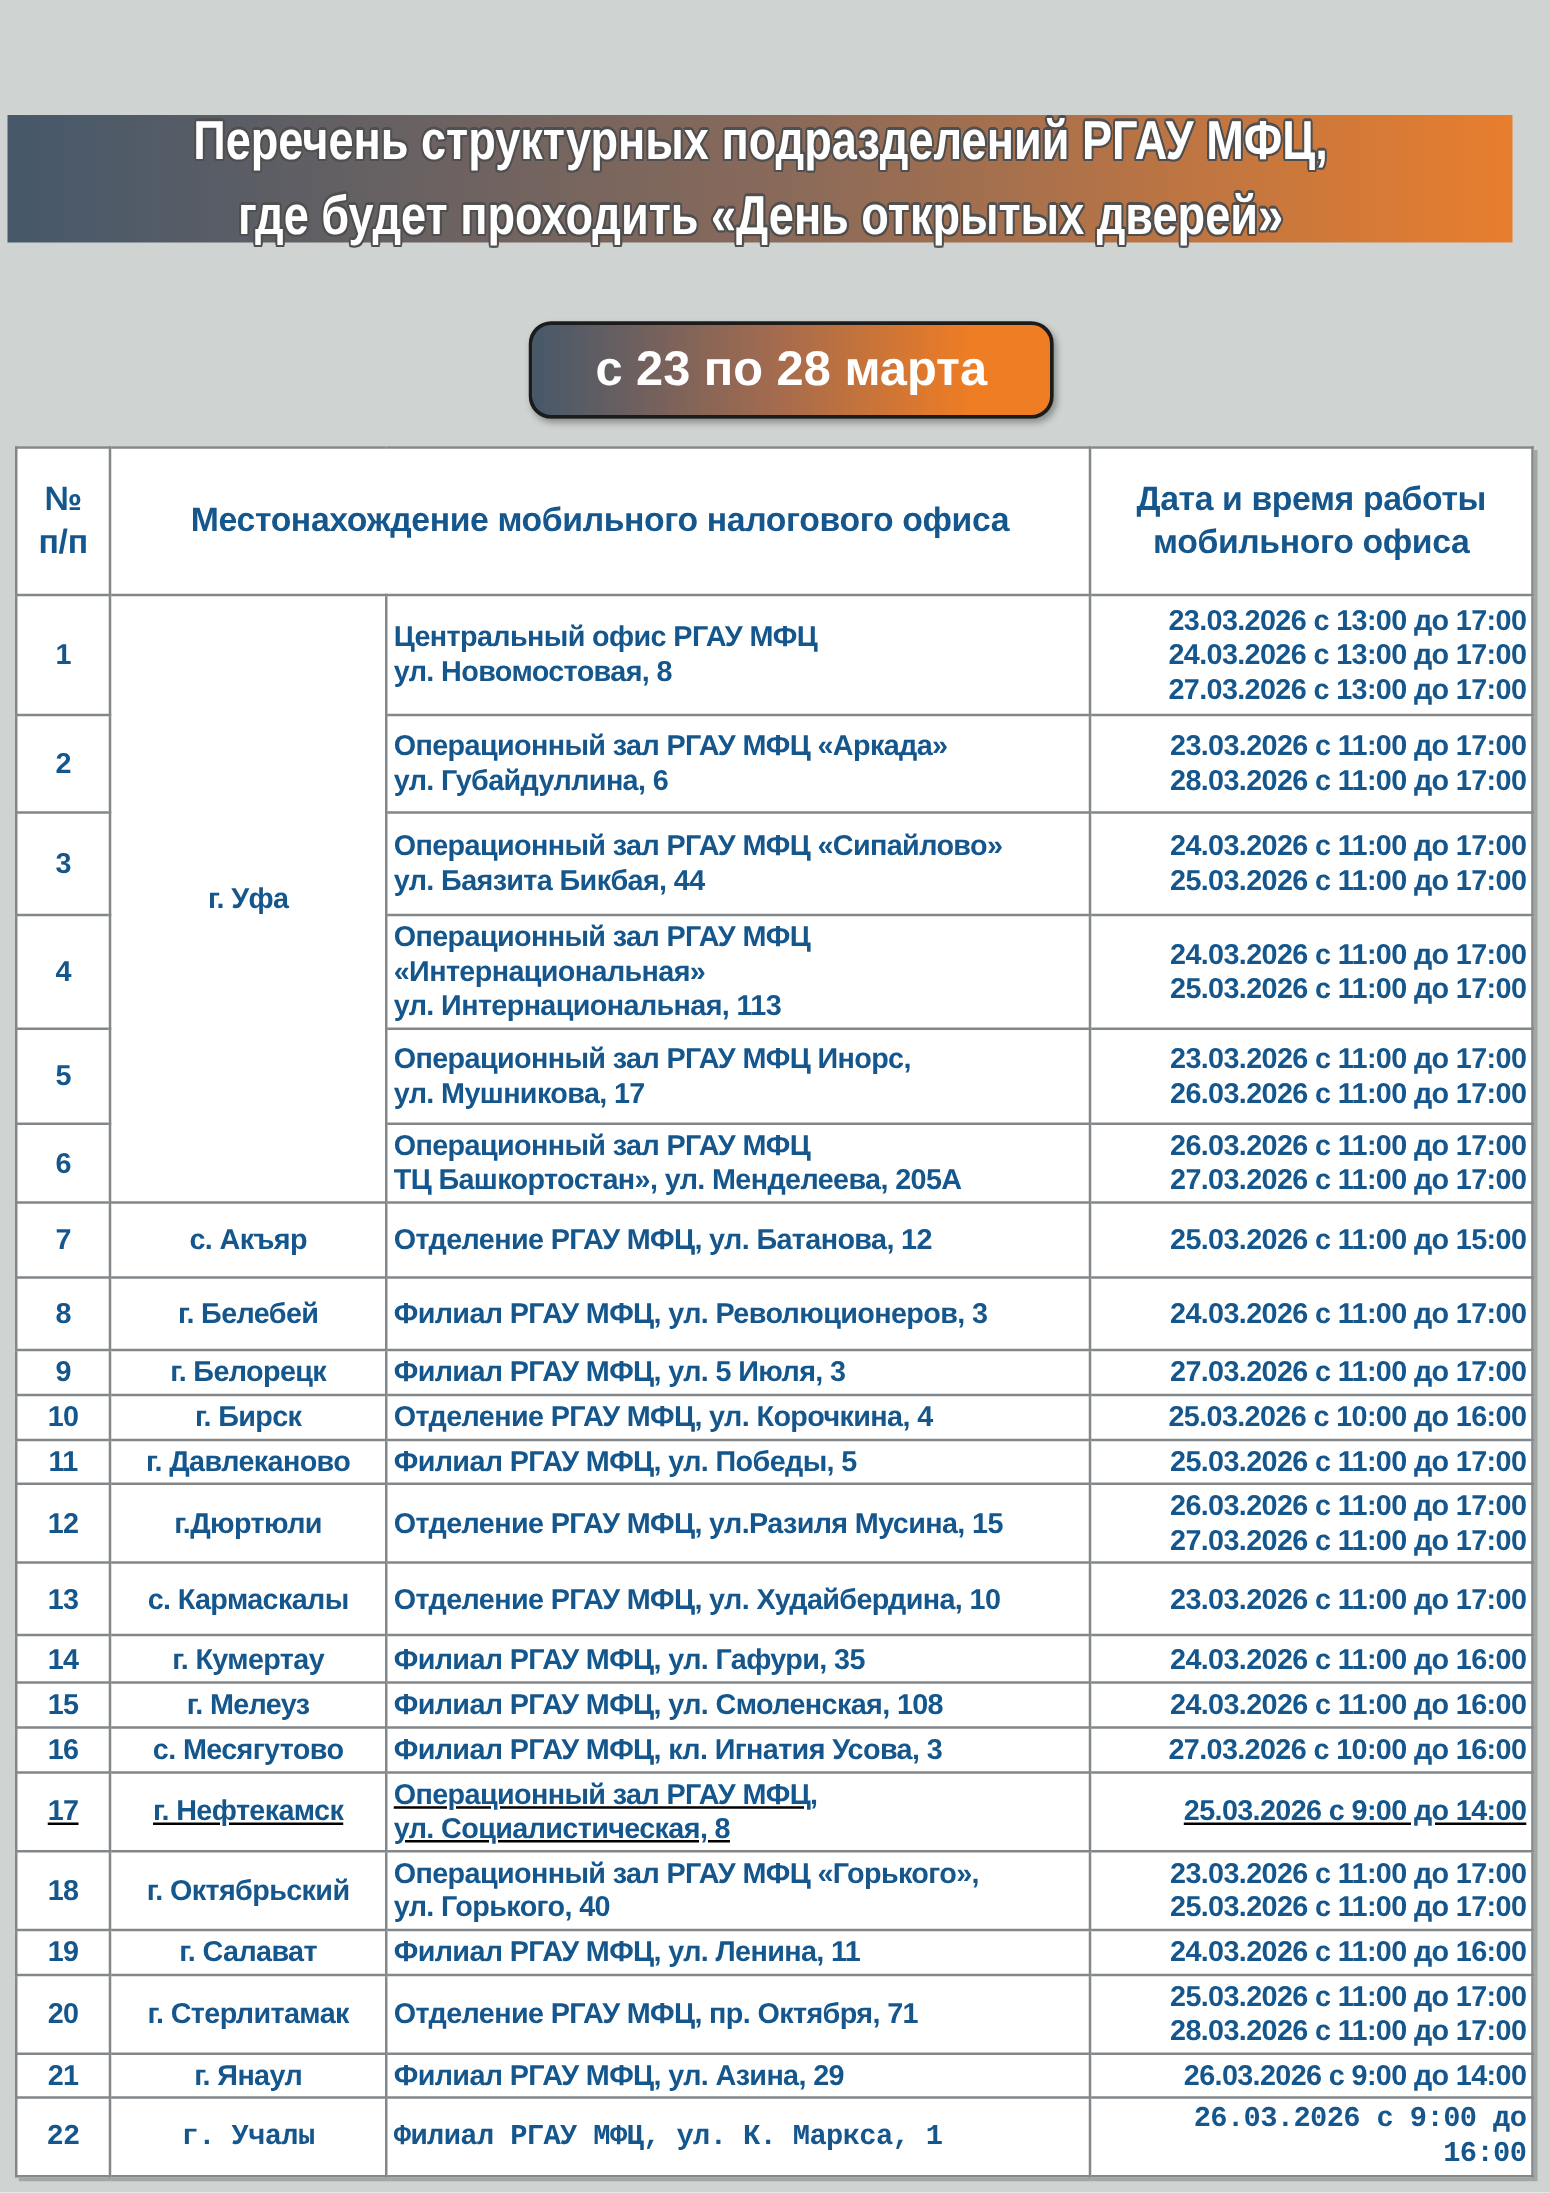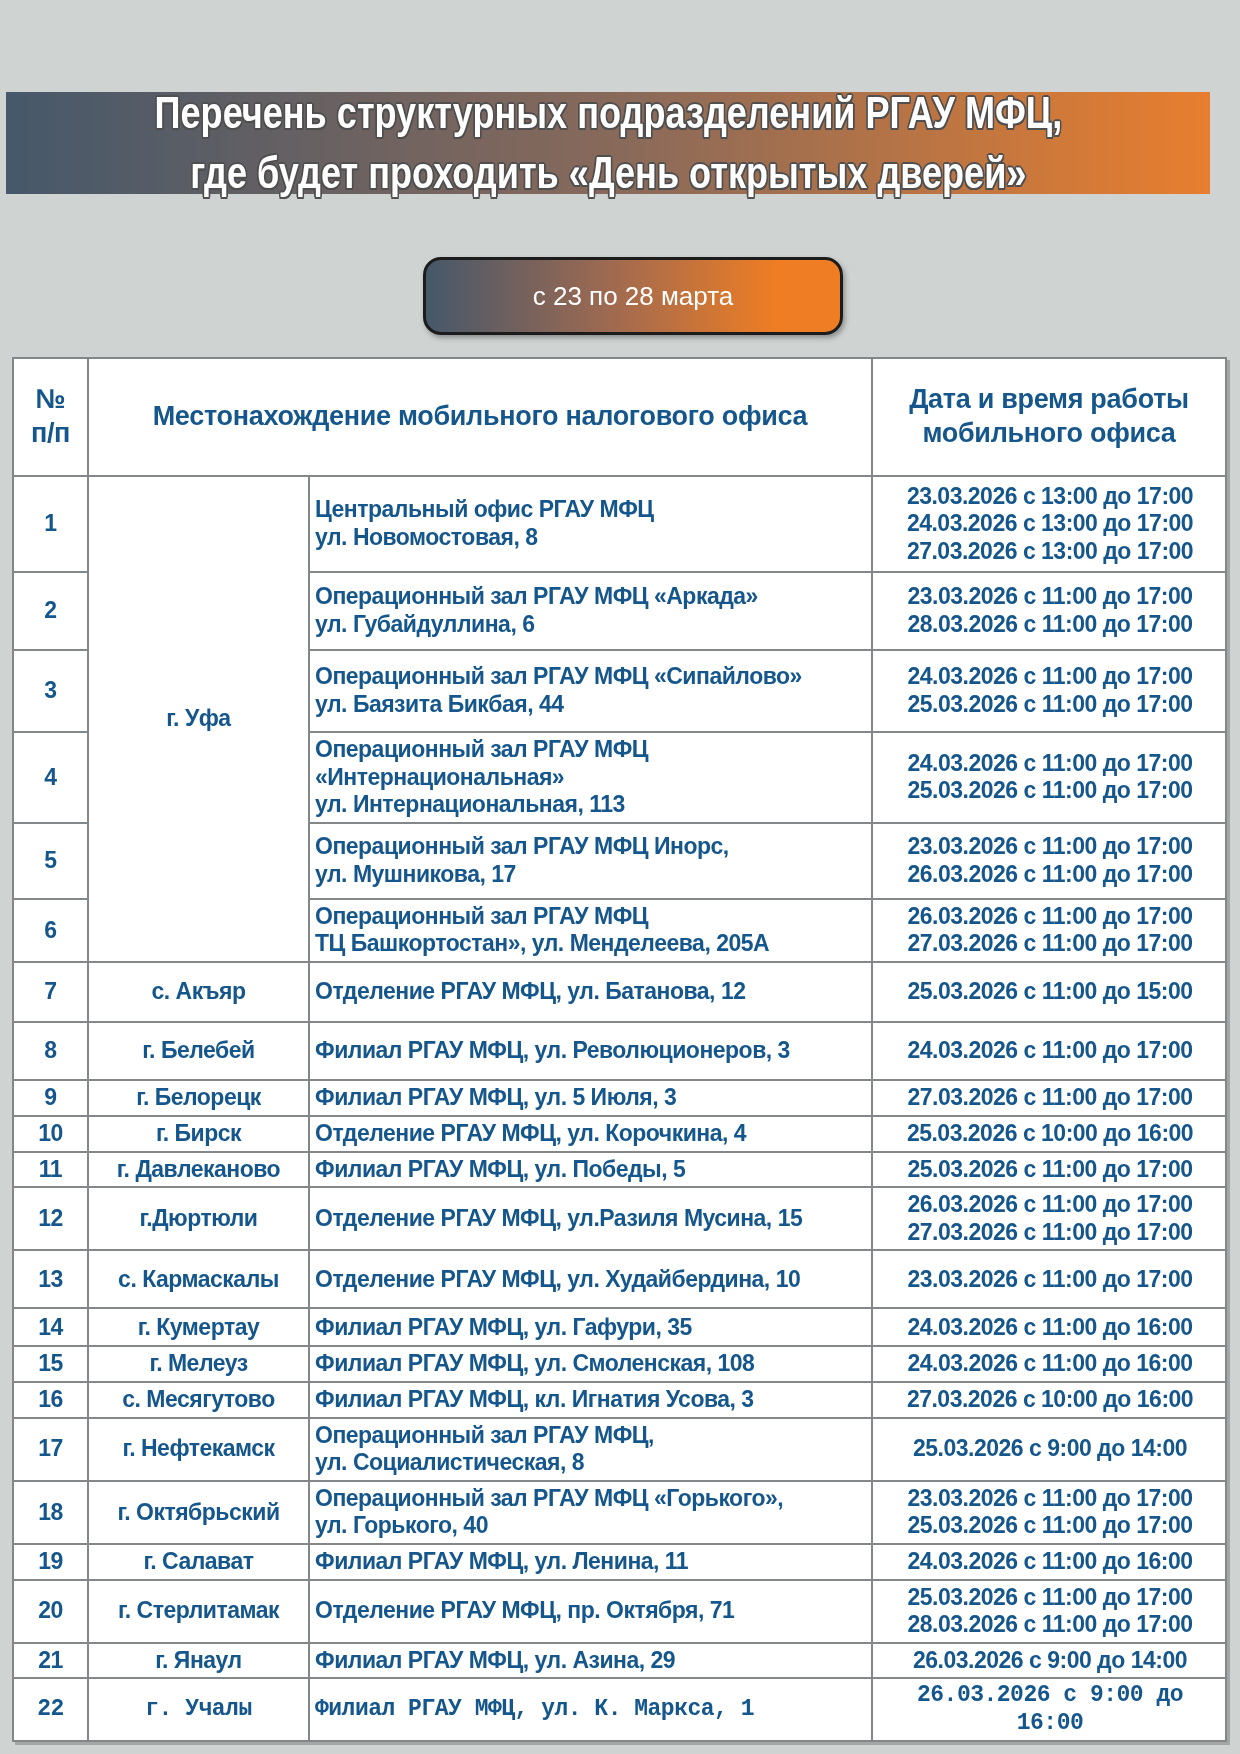--- a/index.html
+++ b/index.html
@@ -25,21 +25,21 @@
       2px 0 0 #4f4f4f,-2px 0 0 #4f4f4f,0 2px 0 #4f4f4f,0 -2px 0 #4f4f4f,
       1.5px 1.5px 0 #4f4f4f,-1.5px -1.5px 0 #4f4f4f,
       1.5px -1.5px 0 #4f4f4f,-1.5px 1.5px 0 #4f4f4f;
   }
   
   .badge{
     position:absolute;left:423px;top:257px;width:414px;height:72px;
     background:linear-gradient(90deg,#46586a 0%,#a06a50 45%,#ef7d24 85%);
     border:3px solid #1c1c1c;border-radius:18px;
     display:flex;align-items:center;justify-content:center;
-    color:#ffffff;font-weight:normal;font-size:26px;
+    color:#ffffff;font-weight:bold;font-size:39px;
     box-shadow:2px 3px 5px rgba(60,60,60,0.45);
   }
   
   table.schedule{
     position:absolute;left:12px;top:357px;width:1213px;
     border-collapse:collapse;background:#ffffff;
     table-layout:fixed;
     box-shadow:3px 3px 0 rgba(125,130,130,0.55);
   }
   .schedule th,.schedule td{
@@ -52,21 +52,21 @@
   .schedule th{
     font-size:27px;height:114px;text-align:center;line-height:1.25;
     letter-spacing:-0.3px;background:#ffffff;
   }
   .schedule td{
     font-size:23px;line-height:1.2;letter-spacing:-0.5px;
     padding:3px 4px;
   }
   td.num,td.city{text-align:center;}
   td.office{text-align:left;padding-left:5px;}
-  td.datetime{text-align:center;padding-left:6px;}
+  td.datetime{text-align:right;padding-left:6px;}
   col.c-num{width:75px;}
   col.c-city{width:221px;}
   col.c-office{width:563px;}
   col.c-date{width:354px;}
   
   tbody tr:nth-child(1){height:96px;}
   tbody tr:nth-child(2){height:78px;}
   tbody tr:nth-child(3){height:82px;}
   tbody tr:nth-child(4){height:88px;}
   tbody tr:nth-child(5){height:76px;}
@@ -74,21 +74,21 @@
   tbody tr:nth-child(7){height:60px;}
   tbody tr:nth-child(8){height:58px;}
   tbody tr:nth-child(9){height:36px;}
   tbody tr:nth-child(10){height:34px;}
   tbody tr:nth-child(11){height:34px;}
   tbody tr:nth-child(12){height:62px;}
   tbody tr:nth-child(13){height:58px;padding-left:34px;}
   tbody tr:nth-child(14){height:38px;}
   tbody tr:nth-child(15){height:32px;}
   tbody tr:nth-child(16){height:32px;}
-  tbody tr:nth-child(17){height:56px;}
+  tbody tr:nth-child(17){height:56px;text-decoration:underline;}
   tbody tr:nth-child(18){height:58px;}
   tbody tr:nth-child(19){height:34px;}
   tbody tr:nth-child(20){height:58px;}
   tbody tr:nth-child(21){height:34px;}
   tbody tr:nth-child(22){height:60px;font-family:Liberation Mono, monospace;}
 </style>
 </head>
 <body>
 
 <div class="banner">

